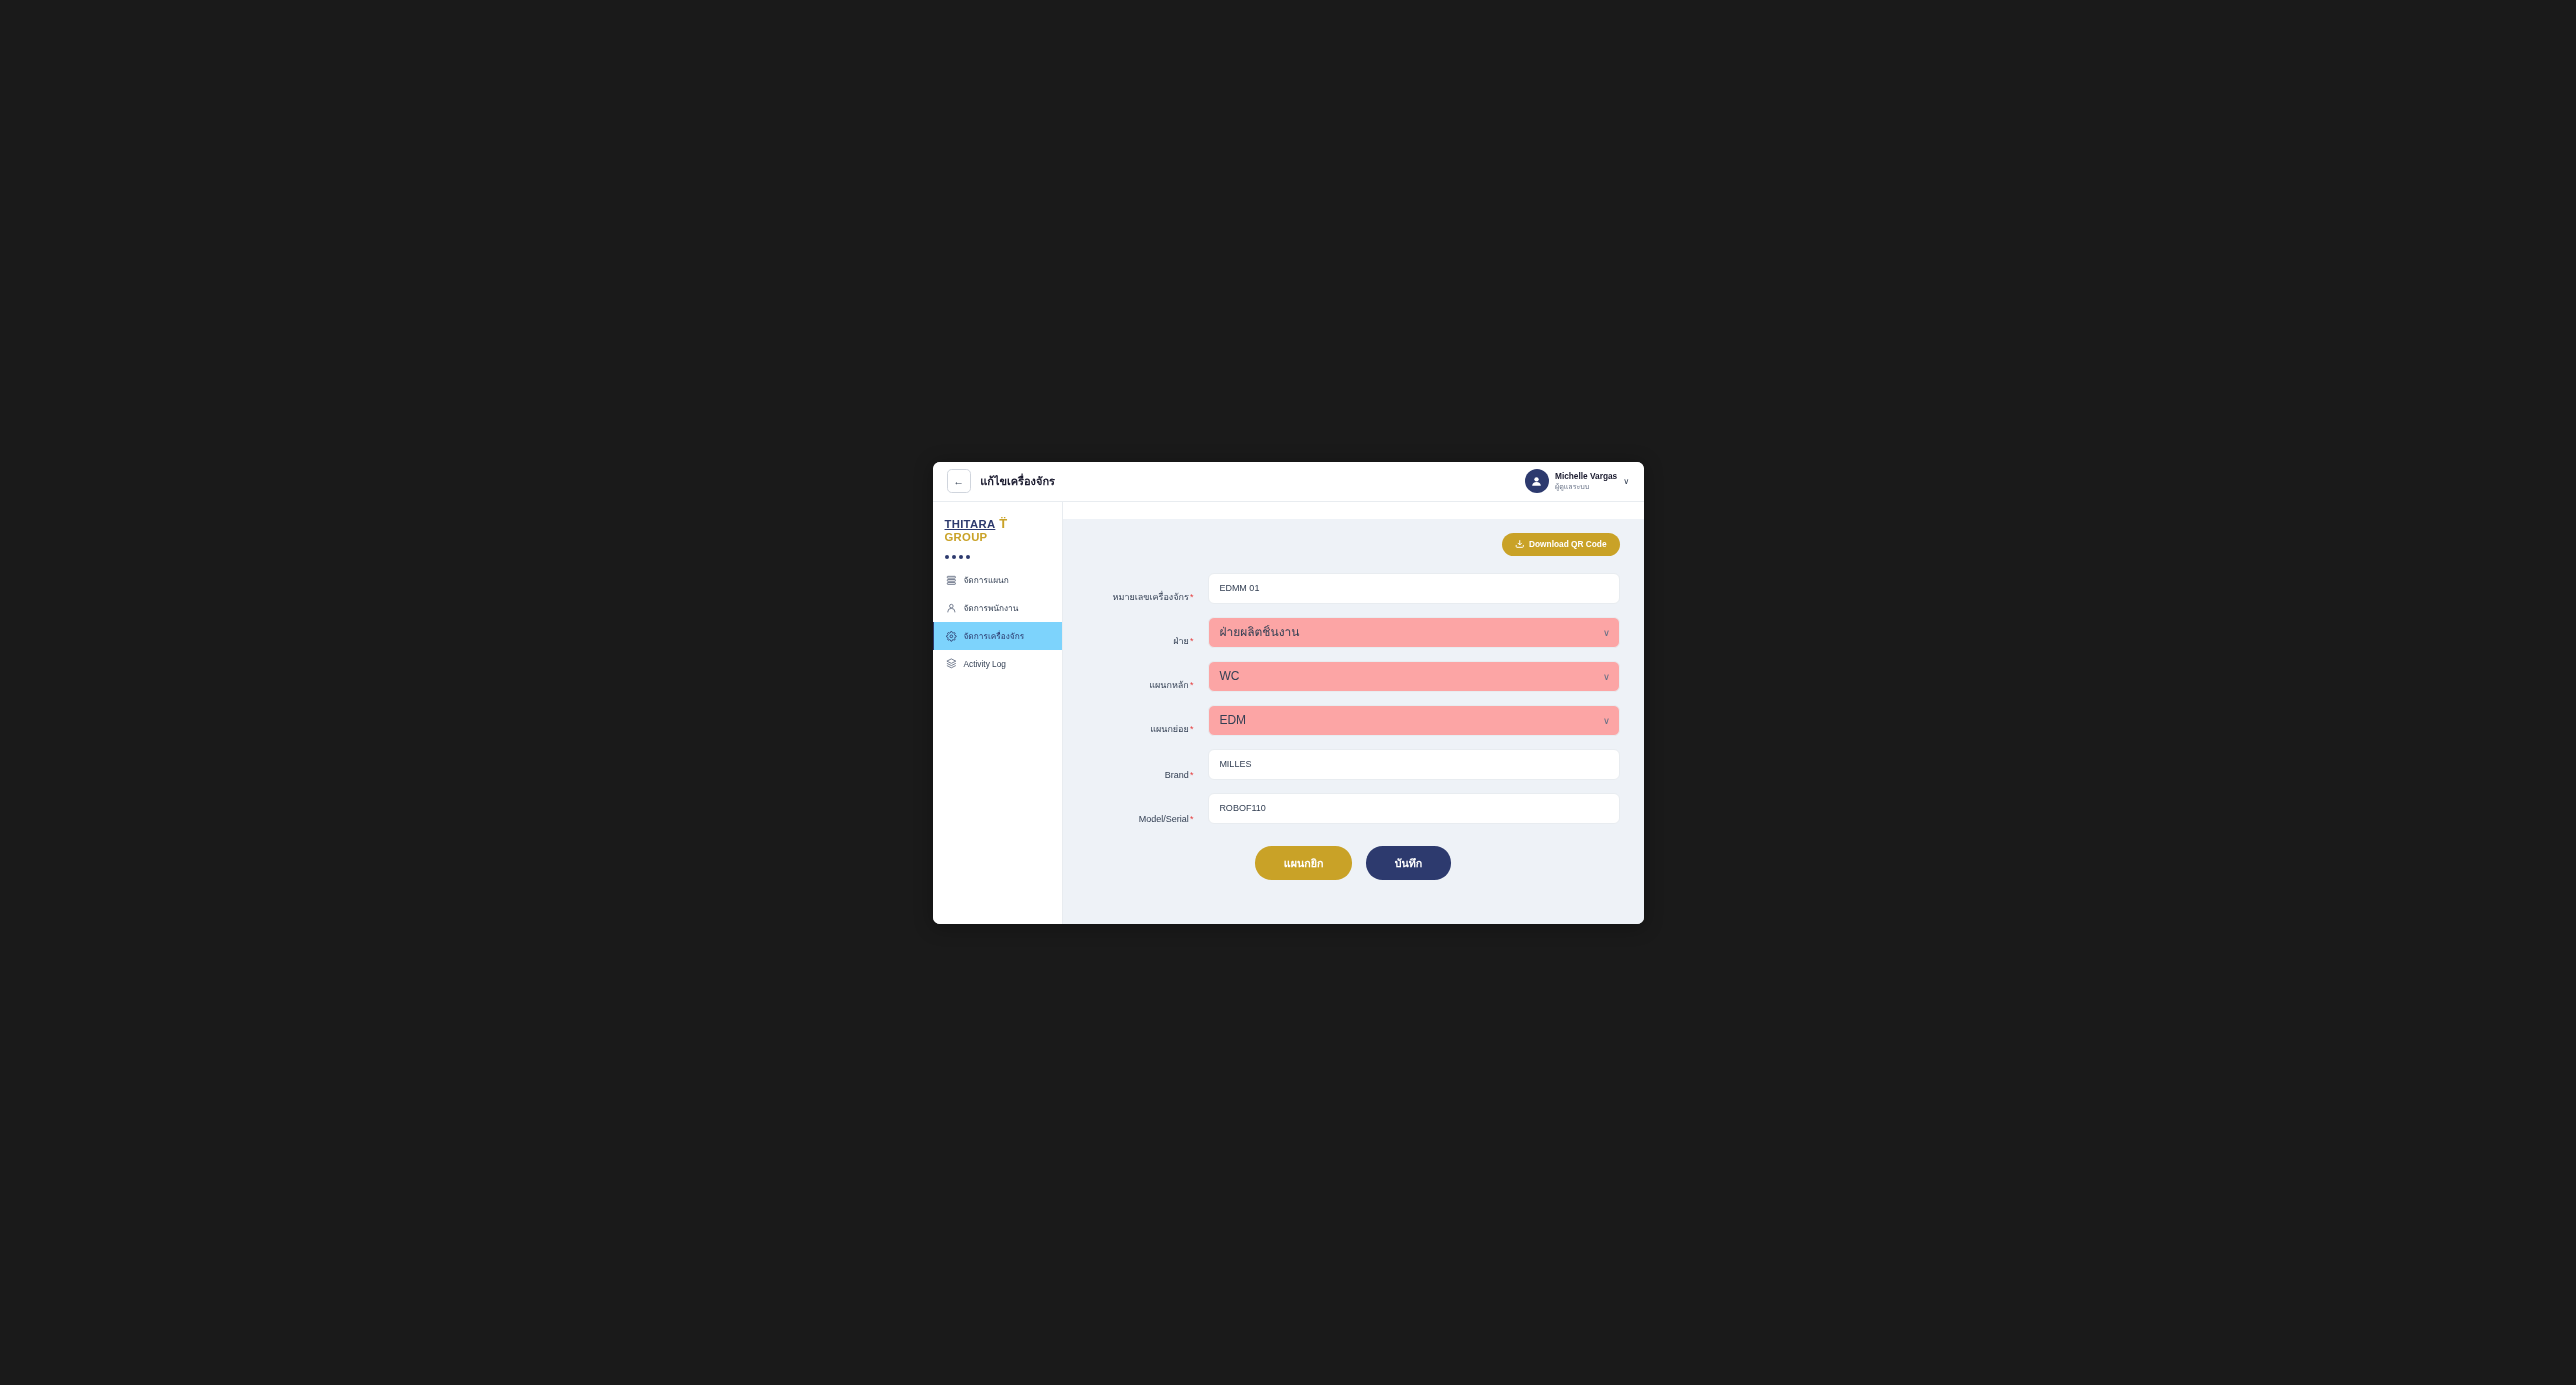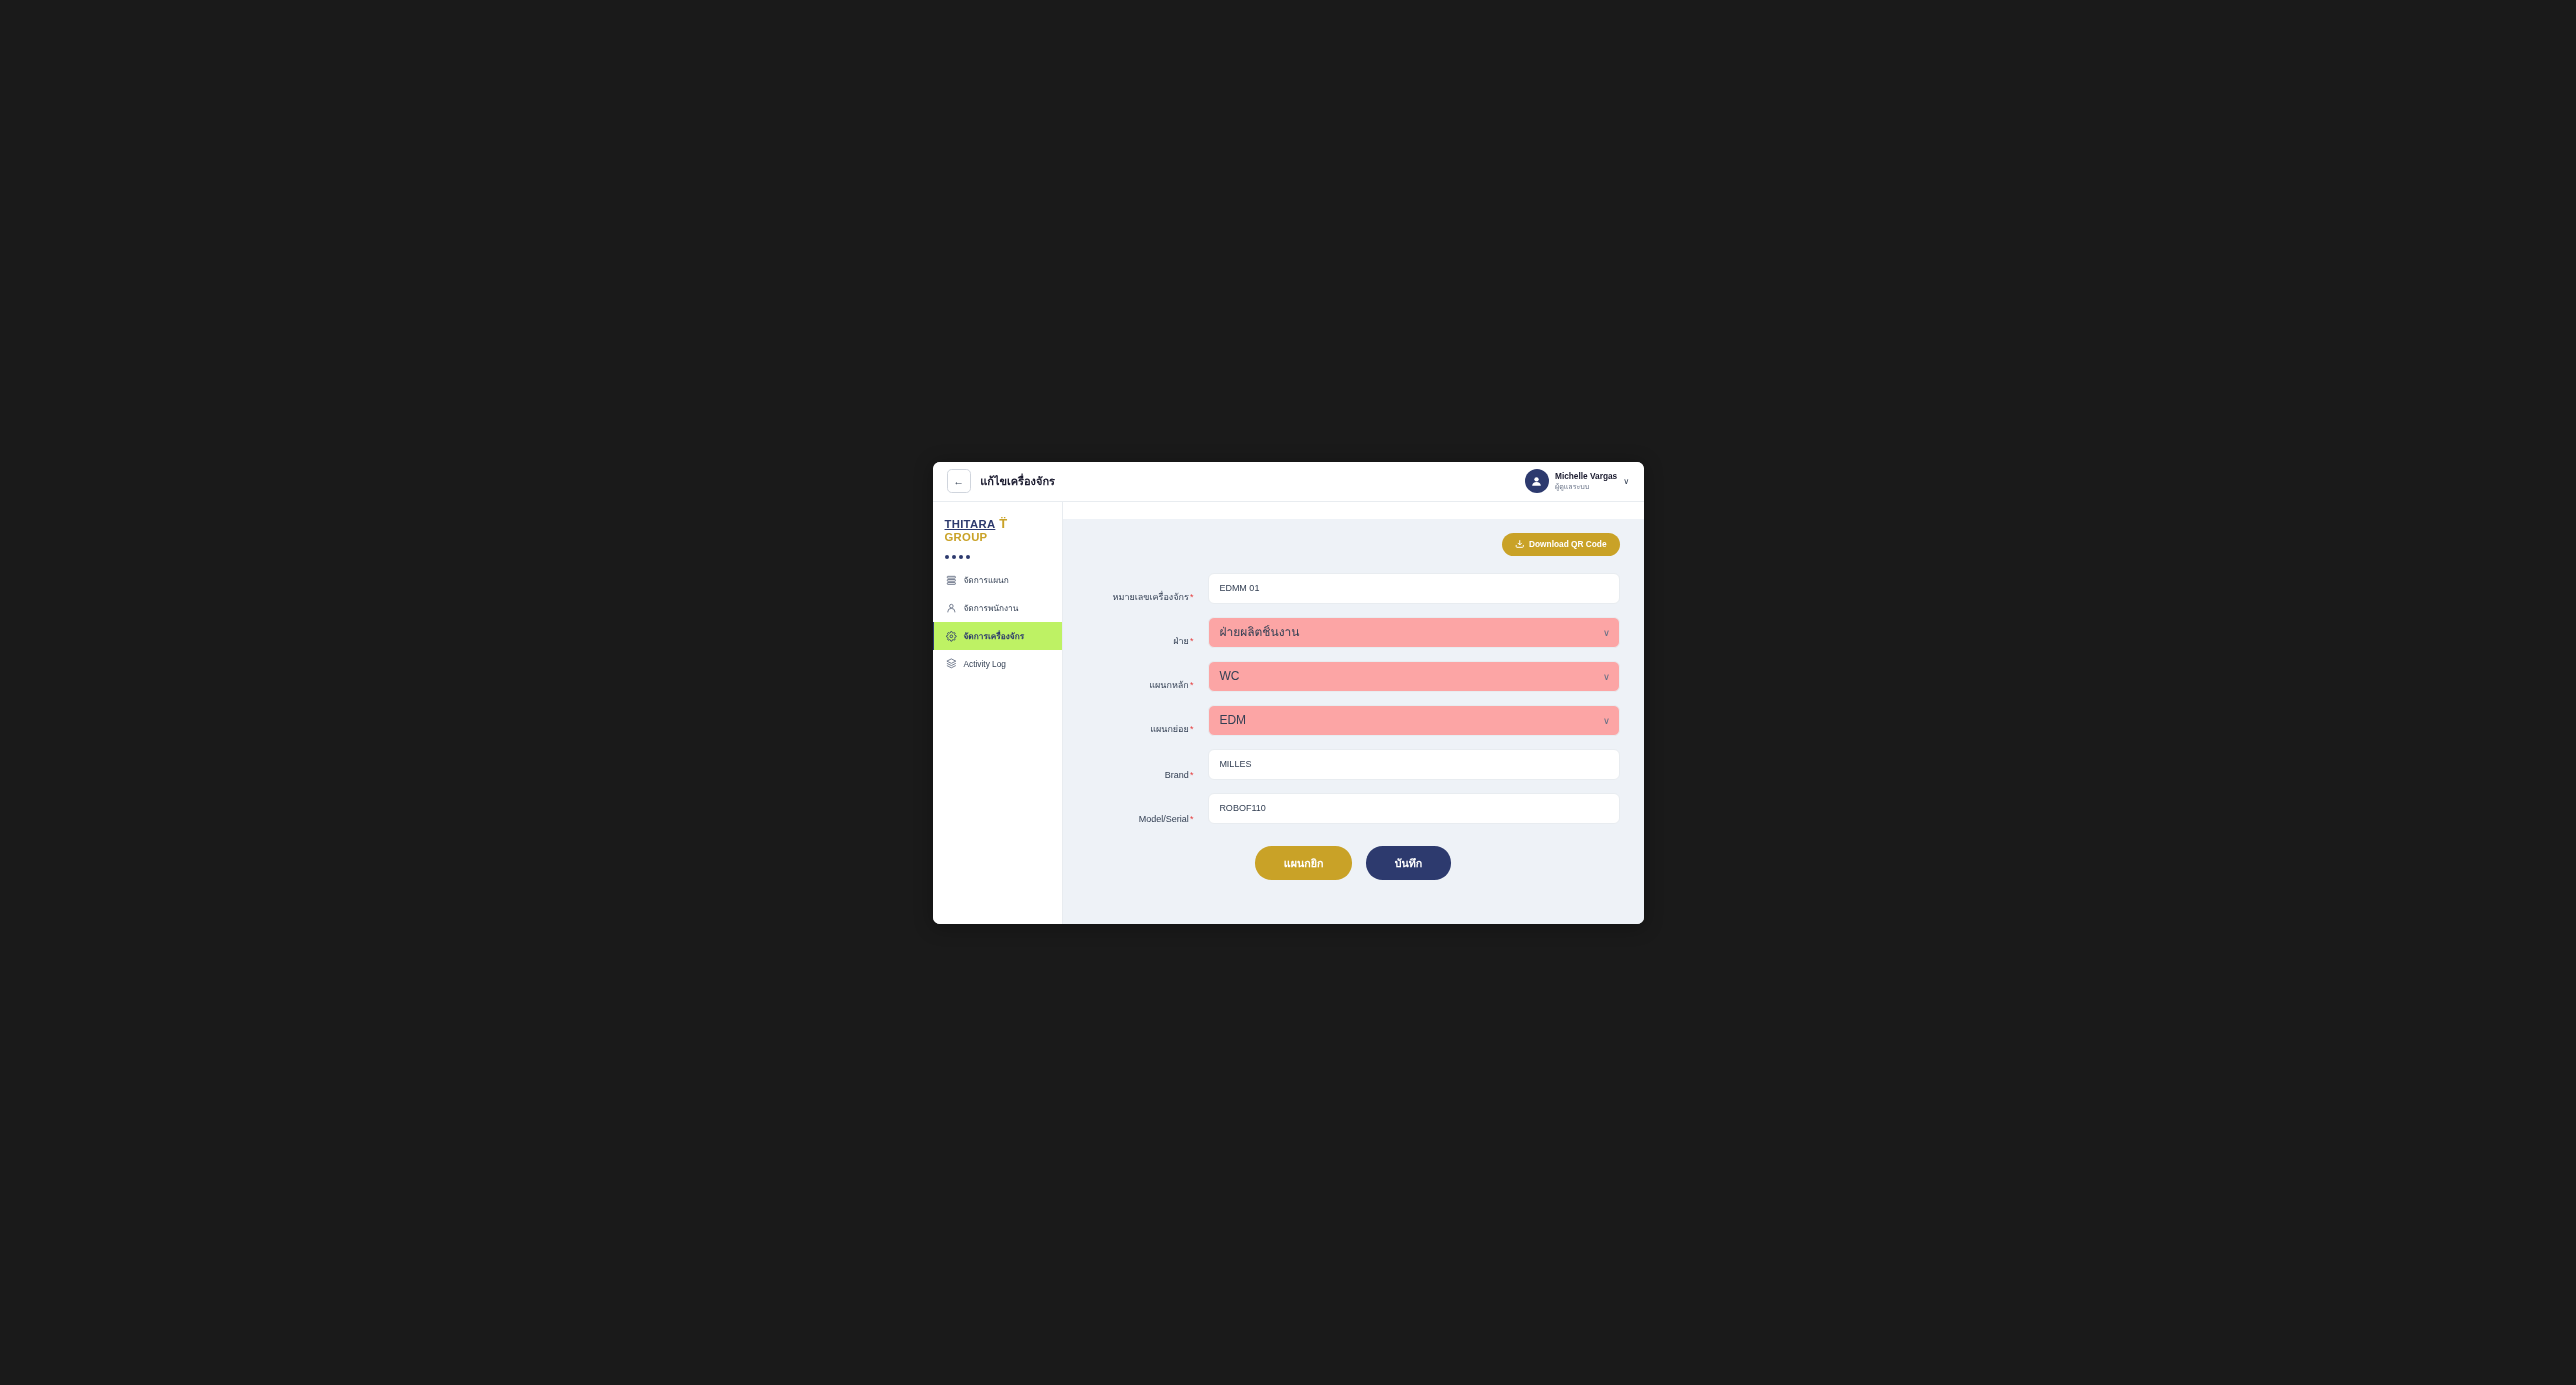--- a/index.html
+++ b/index.html
@@ -113,24 +113,24 @@
       align-items: center;
       gap: 6px;
       padding: 7.1px 12px;
       cursor: pointer;
       font-size: 8.3px;
       color: #344054;
       border-left: 1.8px solid transparent;
       transition: background 0.15s;
     }
     .nav-item.active {
-      background: #bef264;
+      background: #7dd3fc;
       border-left: 1.8px solid #2d3a6e;
       color: #2d3a6e;
-      font-weight: 700;
+      font-weight: 400;
     }
     .nav-icon {
       width: 12px;
       height: 12px;
       display: flex;
       align-items: center;
       justify-content: center;
       font-size: 9.5px;
       color: #667085;
     }

